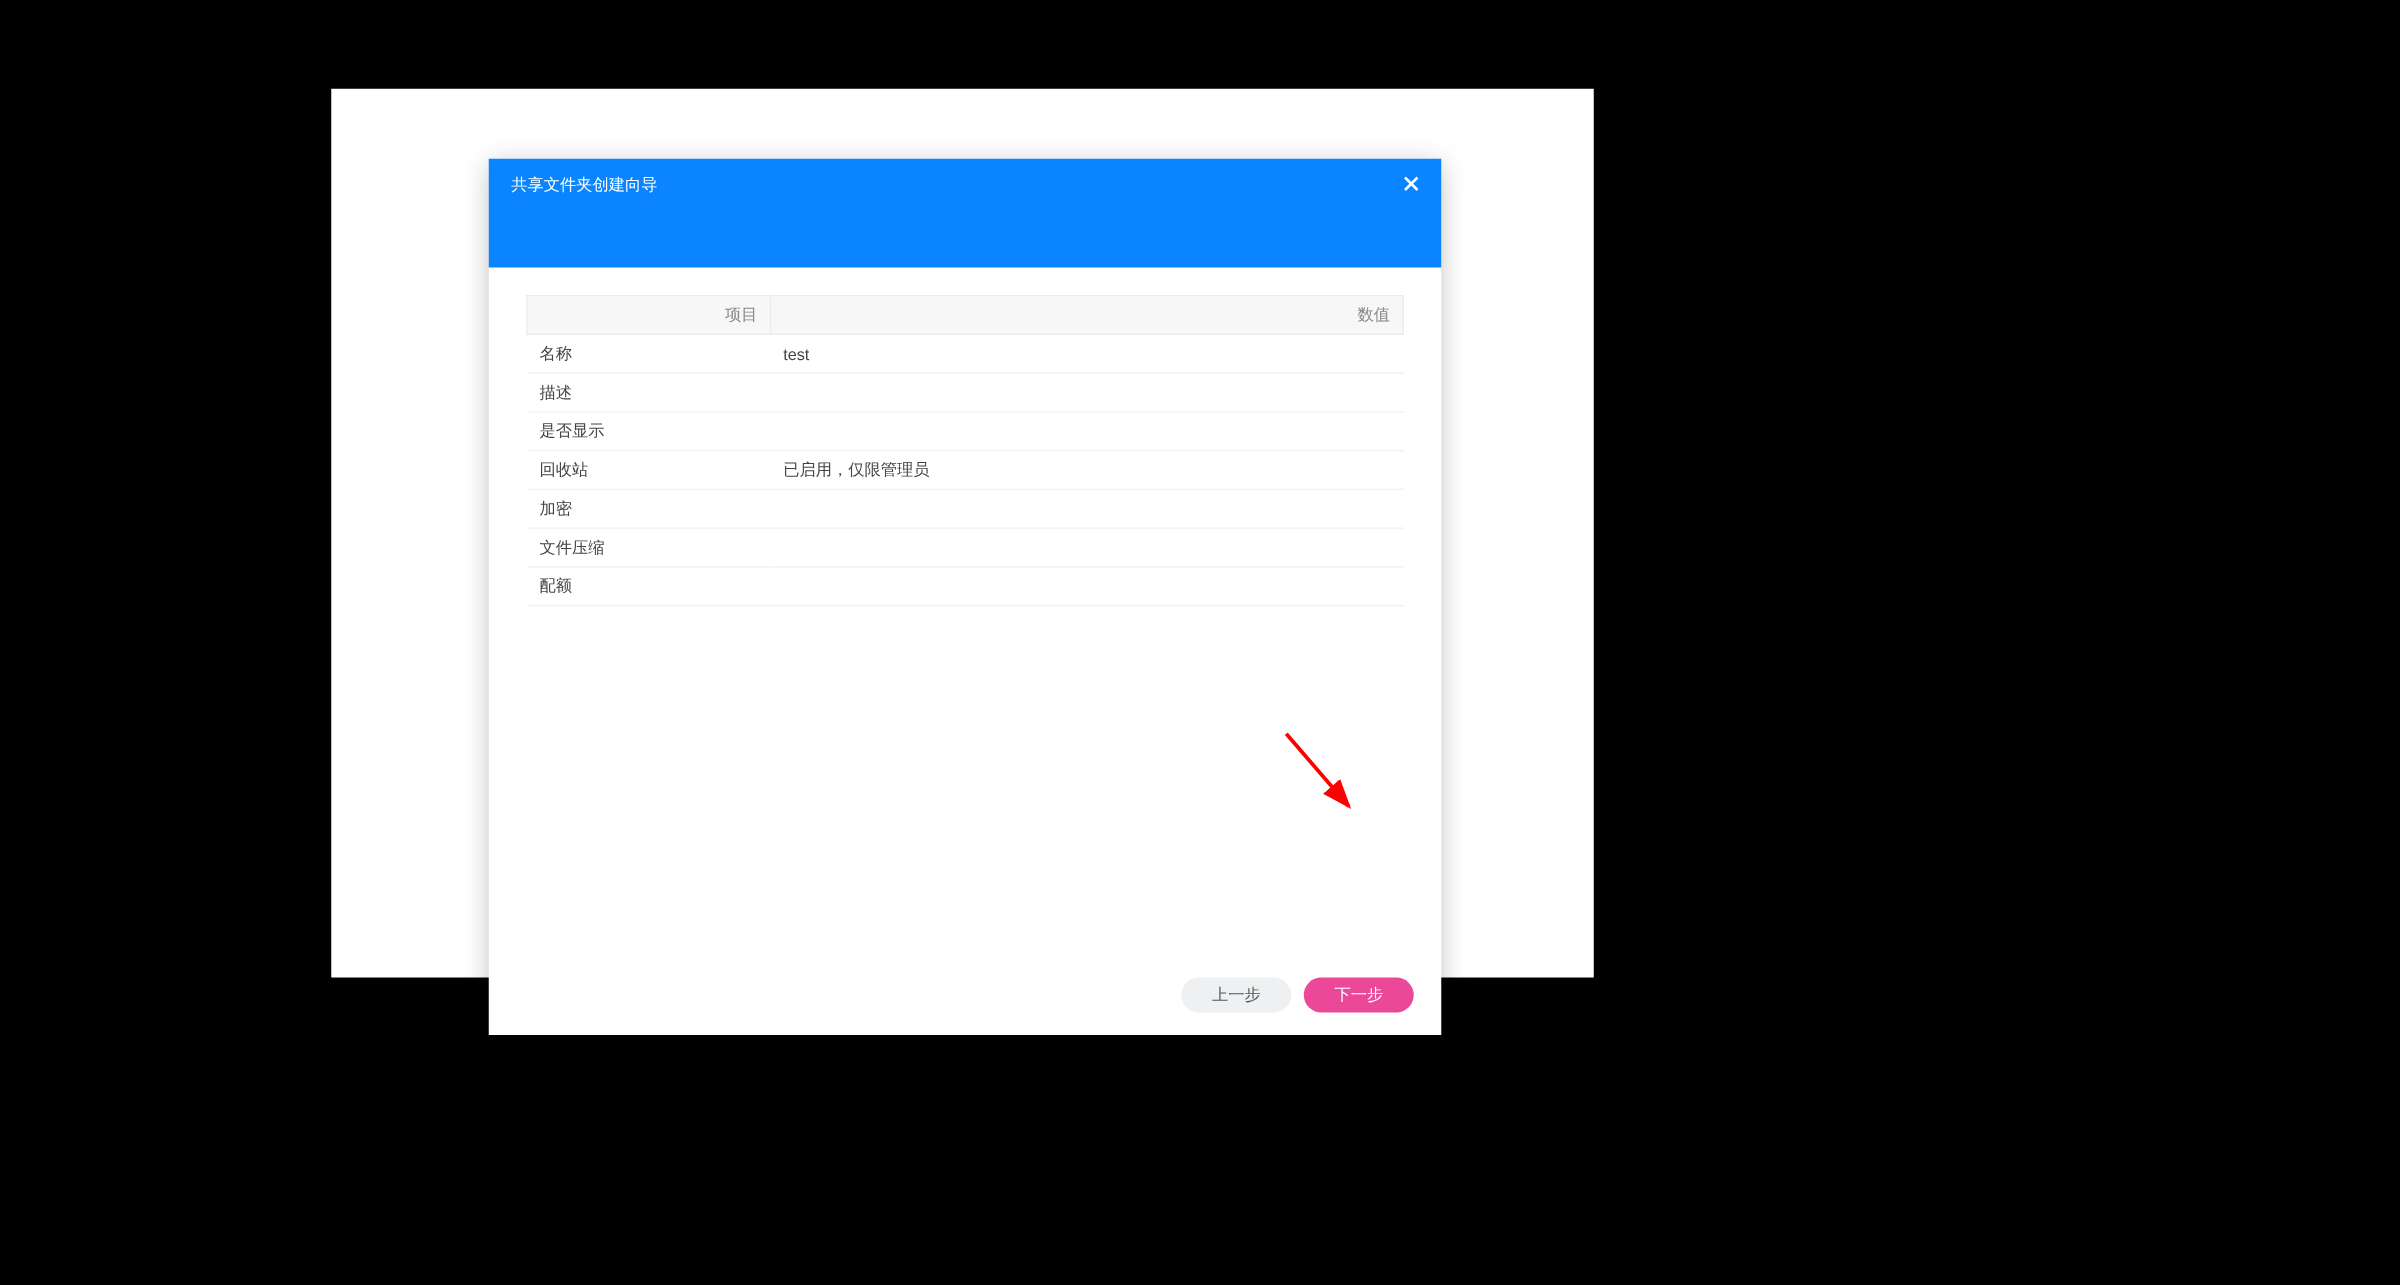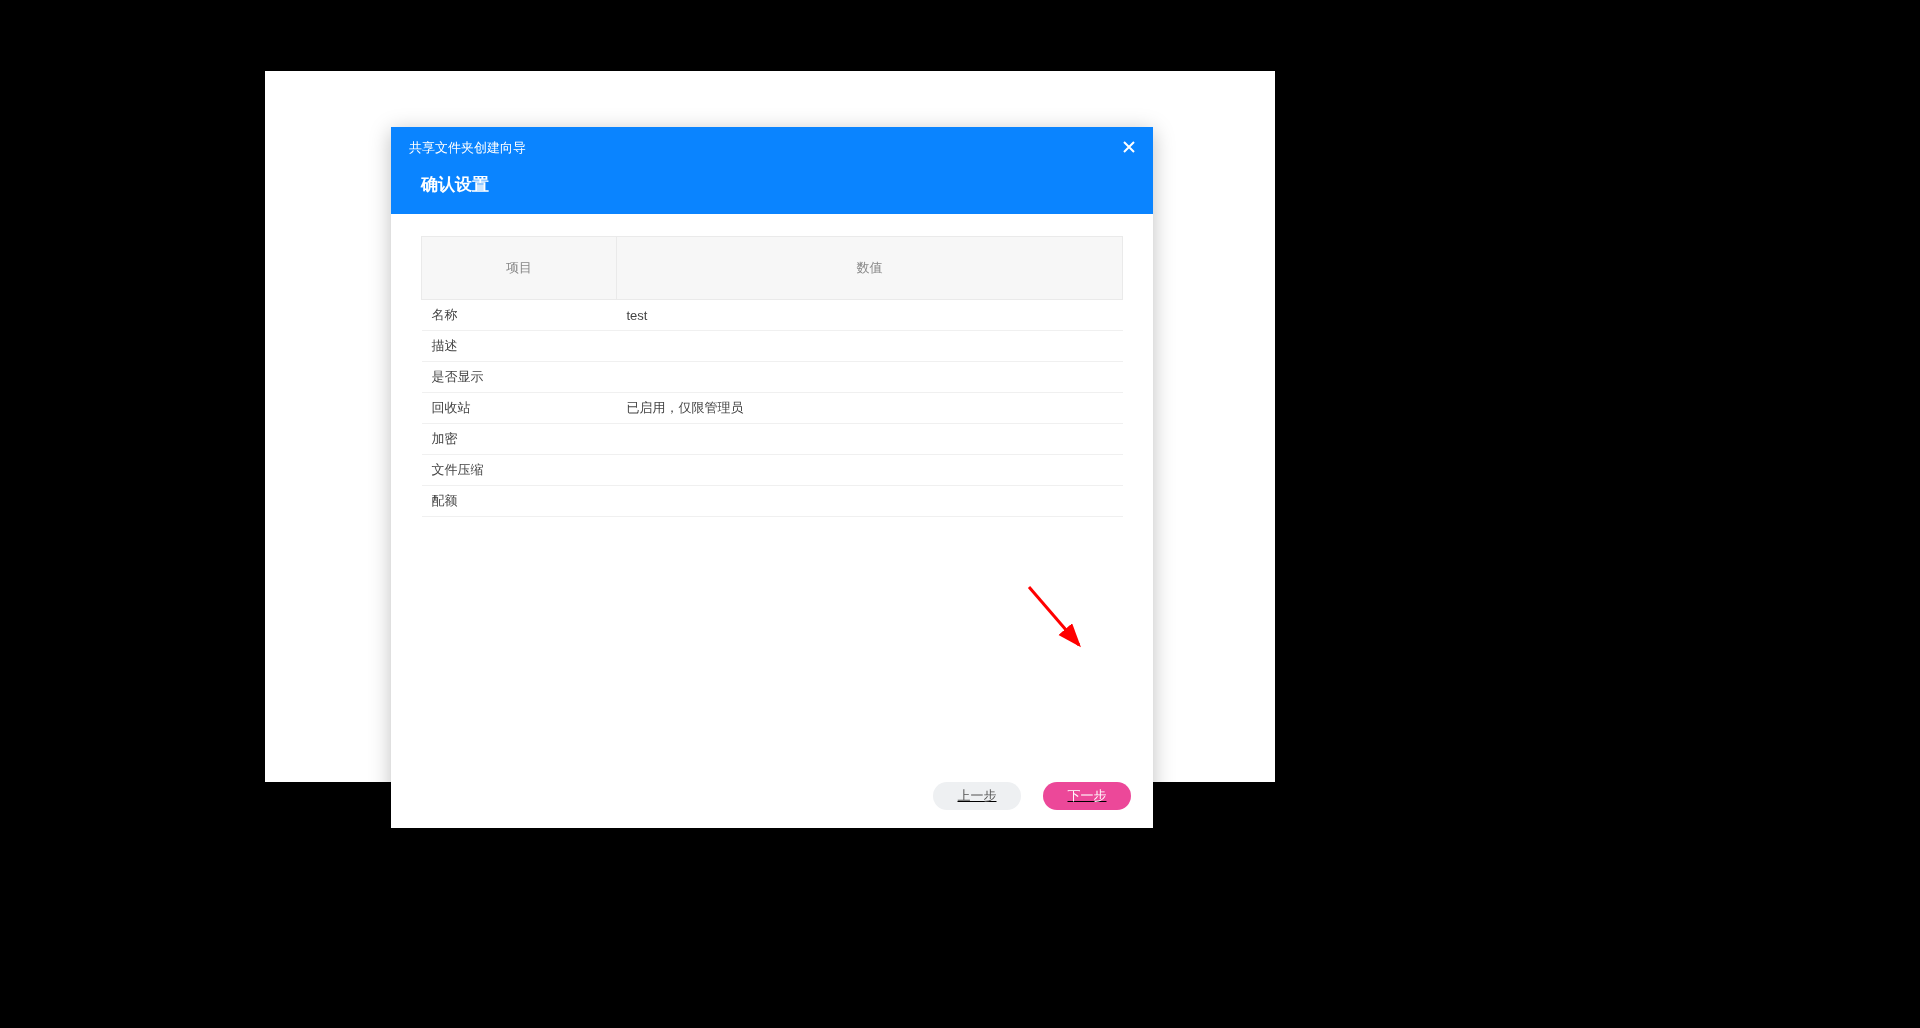--- a/index.html
+++ b/index.html
@@ -78,25 +78,25 @@
     .summary-table {
       width: 100%;
       border-collapse: collapse;
     }
     
     .summary-table thead tr {
       background: #f7f7f7;
     }
     
     .summary-table th {
-      text-align: center;
+      text-align: right;
       font-weight: normal;
       color: #888;
       font-size: 13px;
-      padding: 22px 10px;
+      padding: 6px 10px;
       border: 1px solid #eaeaea;
     }
     
     .summary-table th:first-child {
       width: 195px;
     }
     
     .summary-table td {
       font-size: 13px;
       color: #444;
@@ -108,22 +108,21 @@
     .summary-table td:first-child {
       width: 195px;
     }
     
     .dialog-footer {
       position: absolute;
       bottom: 0;
       right: 0;
       padding: 18px 22px;
       display: flex;
-      gap: 22px;
-      text-decoration: underline;
+      gap: 10px;
     }
     
     .btn {
       border: none;
       border-radius: 14px;
       font-size: 13px;
       padding: 5px 24px;
       cursor: pointer;
       min-width: 88px;
       height: 28px;
@@ -150,21 +149,20 @@
 <div class="white-container"></div>
 
 <div class="dialog">
   <div class="dialog-header">
     <div class="wizard-title">共享文件夹创建向导</div>
     <div class="close-btn">
       <svg viewBox="0 0 12 12">
         <path d="M1 1 L11 11 M11 1 L1 11" stroke="#fff" stroke-width="2" fill="none"></path>
       </svg>
     </div>
-    <div class="dialog-subtitle">确认设置</div>
   </div>
 
   <div class="dialog-body">
     <table class="summary-table">
       <thead>
         <tr>
           <th>项目</th>
           <th>数值</th>
         </tr>
       </thead>

